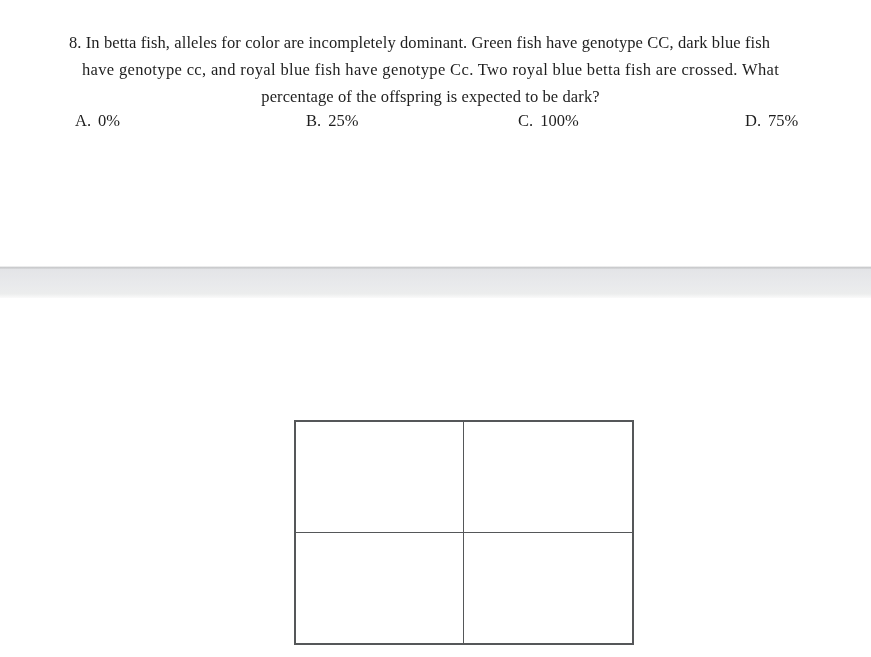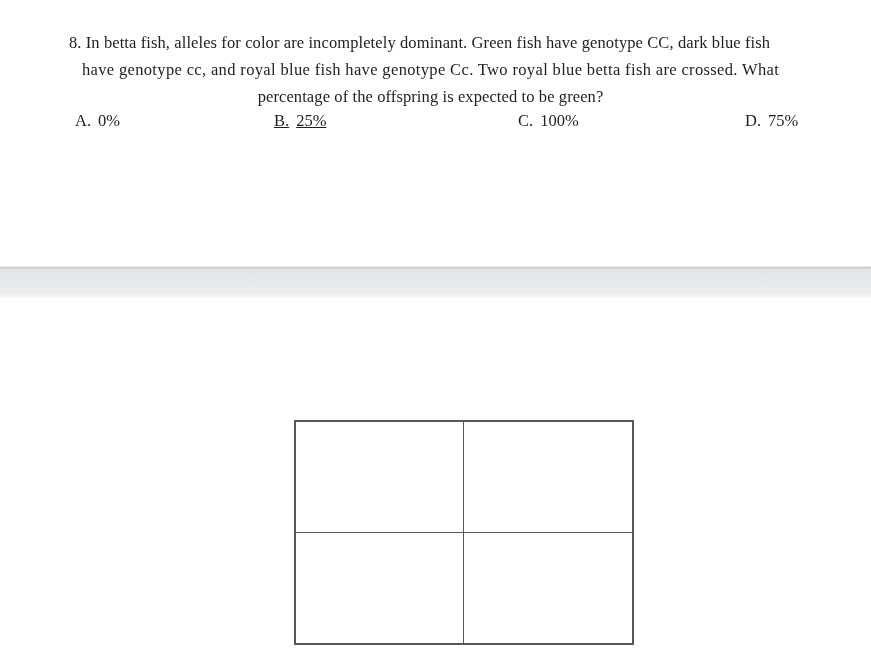--- a/index.html
+++ b/index.html
@@ -62,21 +62,21 @@
     top: 0;
     font-size: 16.5px;
     line-height: 26px;
     color: #1e1e1e;
     white-space: nowrap;
   }
   .choice .choice-letter {
     margin-right: 7px;
   }
   .choice-a { left: 63px; margin-left: 12px; }
-  .choice-b { left: 274px; text-decoration: underline; }
+  .choice-b { left: 306px; }
   .choice-c { left: 518px; }
   .choice-d { left: 745px; }
 
   
   .separator-band {
     position: absolute;
     left: 0;
     top: 266px;
     width: 871px;
     height: 32px;
@@ -128,21 +128,21 @@
   .punnett-cell.cell-2 { border-right: 1px solid #555759; }
   .punnett-cell.cell-3 { }
 </style>
 </head>
 <body>
 
 <div class="question-block">
   <div class="question-body">
     <div class="q-line q-line-1">8. In betta fish, alleles for color are incompletely dominant.  Green fish have genotype CC, dark blue fish</div>
     <div class="q-line q-line-2">have genotype cc, and royal blue fish have genotype Cc.  Two royal blue betta fish are crossed.  What</div>
-    <div class="q-line q-line-3">percentage of the offspring is expected to be green?</div>
+    <div class="q-line q-line-3">percentage of the offspring is expected to be dark?</div>
   </div>
 
   <div class="choices-row">
     <div class="choice choice-a">
       <span class="choice-letter">A.</span><span class="choice-text">0%</span>
     </div>
     <div class="choice choice-b">
       <span class="choice-letter">B.</span><span class="choice-text">25%</span>
     </div>
     <div class="choice choice-c">

